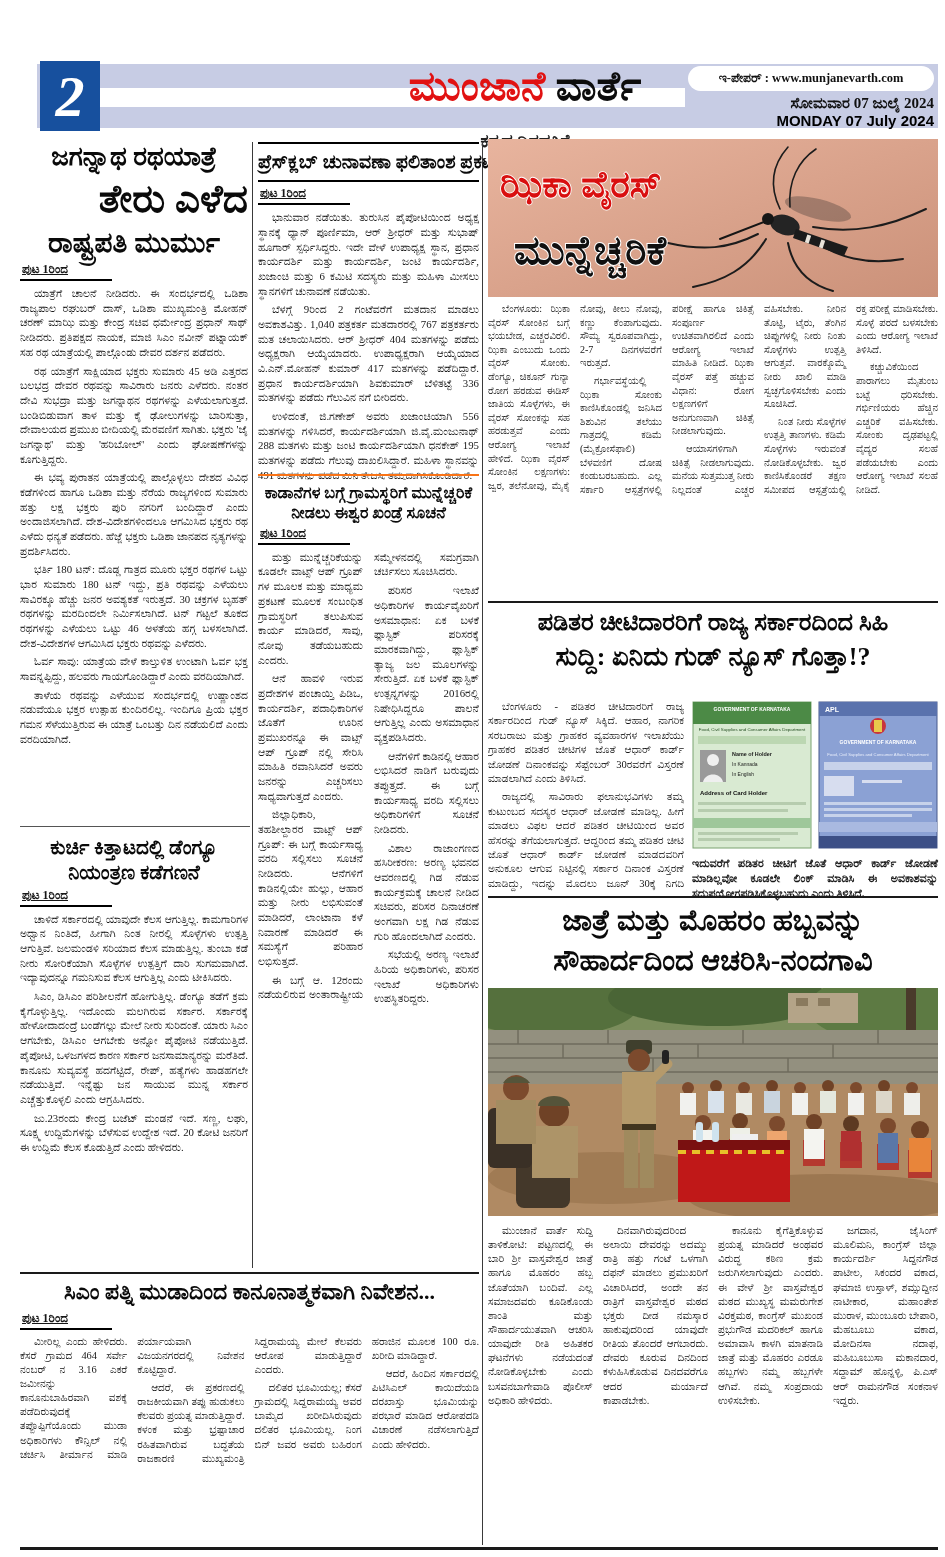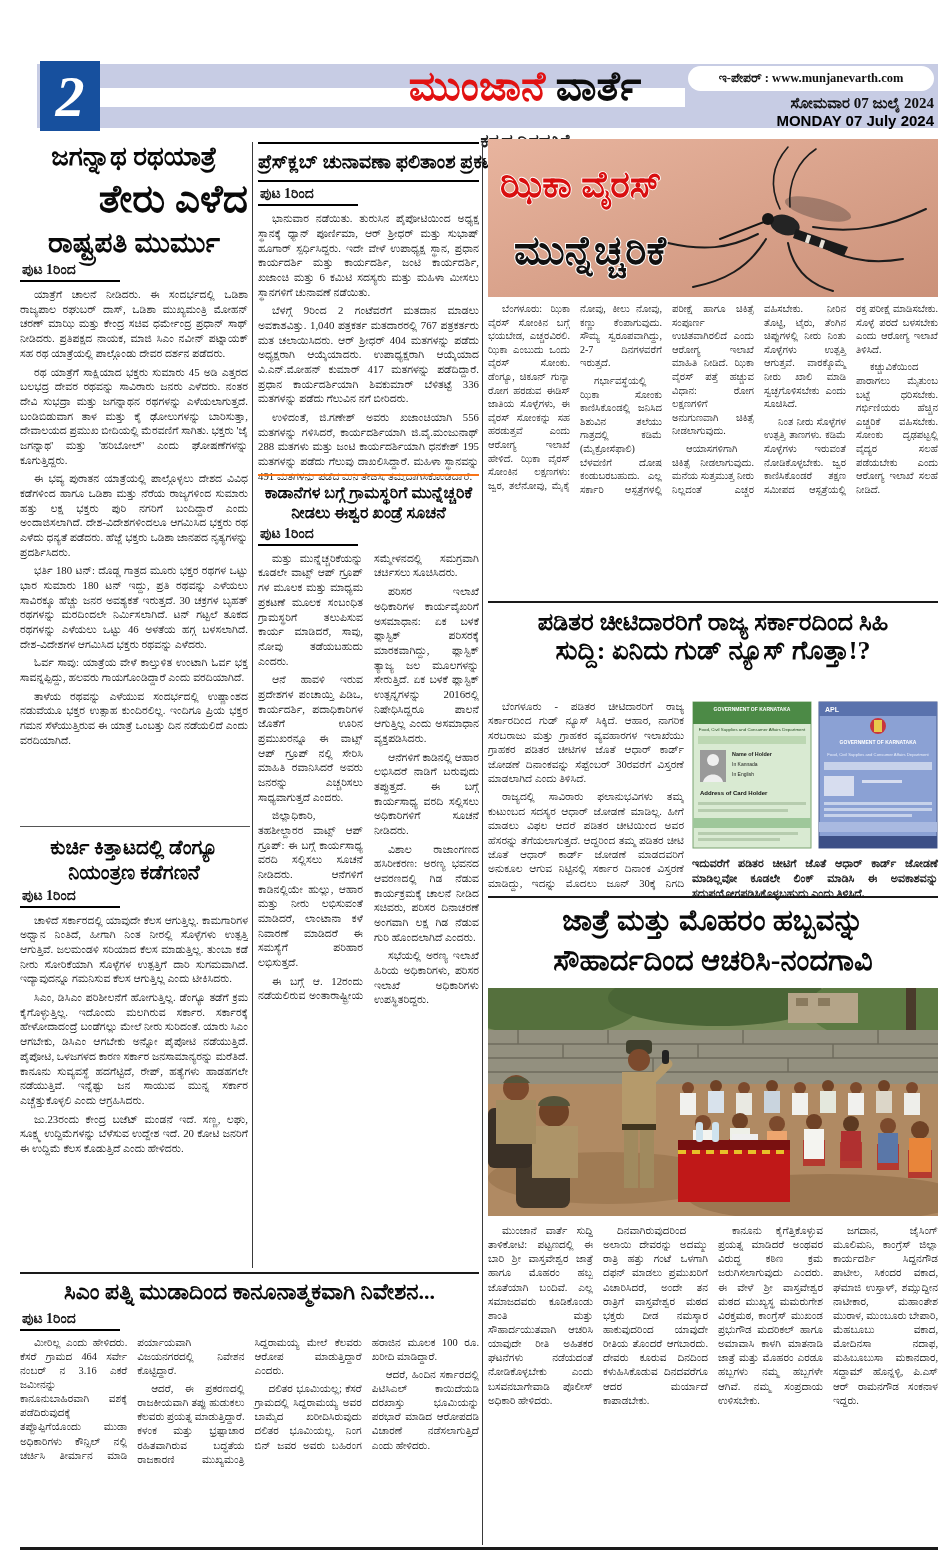--- a/index.html
+++ b/index.html
@@ -23,21 +23,21 @@
            font-size:15px;font-weight:bold;color:#101010;}
   .date-en{position:absolute;left:688px;top:112px;width:246px;text-align:right;
            font-size:15px;font-weight:bold;color:#000;font-family:"Liberation Sans",sans-serif;}
   
   .vrule{position:absolute;width:1px;background:#3a3a3a;}
   .hrule{position:absolute;height:2px;background:#1a1a1a;}
   .hrule-thin{position:absolute;height:1px;background:#555;}
   
   .headline{font-weight:bold;color:#0a0a0a;text-align:center;line-height:1.12;white-space:nowrap;}
   .tagrow{display:flex;align-items:flex-end;margin:4px 0 5px 0;}
-  .tag{font-weight:bold;font-size:14px;border-bottom:2px solid #000;padding:0 44px 2px 2px;white-space:nowrap;}
+  .tag{font-weight:bold;font-size:12px;border-bottom:2px solid #000;padding:0 44px 2px 2px;white-space:nowrap;text-decoration:underline;}
   .body{font-size:10.8px;line-height:1.36;text-align:justify;overflow:hidden;}
   .body p{margin:0 0 4px 0;text-indent:14px;}
   .cols2{column-count:2;column-gap:11px;}
   .cols4{column-count:4;column-gap:10px;}
   .cols5{column-count:5;column-gap:10px;}
   .abs{position:absolute;}
   .caption{font-size:11px;line-height:1.35;text-align:justify;font-weight:bold;color:#191919;}
   .boxhead{border-top:2px solid #000;border-bottom:2px solid #000;padding:7px 0 8px 0;}
 </style>
 </head>
@@ -167,21 +167,21 @@
     <p>ಬೆಂಗಳೂರು: ಝಿಕಾ ವೈರಸ್ ಸೋಂಕಿನ ಬಗ್ಗೆ ಭಯಬೇಡ, ಎಚ್ಚರವಿರಲಿ. ಝಿಕಾ ಎಂಬುದು ಒಂದು ವೈರಸ್ ಸೋಂಕು. ಡೆಂಗ್ಯೂ, ಚಿಕೂನ್ ಗುನ್ಯಾ ರೋಗ ಹರಡುವ ಈಡಿಸ್ ಜಾತಿಯ ಸೊಳ್ಳೆಗಳು, ಈ ವೈರಸ್ ಸೋಂಕನ್ನು ಸಹ ಹರಡುತ್ತವೆ ಎಂದು ಆರೋಗ್ಯ ಇಲಾಖೆ ಹೇಳಿದೆ. ಝಿಕಾ ವೈರಸ್ ಸೋಂಕಿನ ಲಕ್ಷಣಗಳು: ಜ್ವರ, ತಲೆನೋವು, ಮೈಕೈ ನೋವು, ಕೀಲು ನೋವು, ಕಣ್ಣು ಕೆಂಪಾಗುವುದು. ಸೌಮ್ಯ ಸ್ವರೂಪವಾಗಿದ್ದು, 2-7 ದಿನಗಳವರೆಗೆ ಇರುತ್ತದೆ.</p>
     <p>ಗರ್ಭಾವಸ್ಥೆಯಲ್ಲಿ ಝಿಕಾ ಸೋಂಕು ಕಾಣಿಸಿಕೊಂಡಲ್ಲಿ ಜನಿಸಿದ ಶಿಶುವಿನ ತಲೆಯು ಗಾತ್ರದಲ್ಲಿ ಕಡಿಮೆ (ಮೈಕ್ರೋಸೆಫಾಲಿ) ಬೆಳವಣಿಗೆ ದೋಷ ಕಂಡುಬರಬಹುದು. ಎಲ್ಲ ಸರ್ಕಾರಿ ಆಸ್ಪತ್ರೆಗಳಲ್ಲಿ ಪರೀಕ್ಷೆ ಹಾಗೂ ಚಿಕಿತ್ಸೆ ಸಂಪೂರ್ಣ ಉಚಿತವಾಗಿರಲಿದೆ ಎಂದು ಆರೋಗ್ಯ ಇಲಾಖೆ ಮಾಹಿತಿ ನೀಡಿದೆ. ಝಿಕಾ ವೈರಸ್ ಪತ್ತೆ ಹಚ್ಚುವ ವಿಧಾನ: ರೋಗ ಲಕ್ಷಣಗಳಿಗೆ ಅನುಗುಣವಾಗಿ ಚಿಕಿತ್ಸೆ ನೀಡಲಾಗುವುದು.</p>
     <p>ಆಯಾಸಗಳಿಗಾಗಿ ಚಿಕಿತ್ಸೆ ನೀಡಲಾಗುವುದು. ಮನೆಯ ಸುತ್ತಮುತ್ತ ನೀರು ನಿಲ್ಲದಂತೆ ಎಚ್ಚರ ವಹಿಸಬೇಕು. ನೀರಿನ ತೊಟ್ಟಿ, ಟೈರು, ತೆಂಗಿನ ಚಿಪ್ಪುಗಳಲ್ಲಿ ನೀರು ನಿಂತು ಸೊಳ್ಳೆಗಳು ಉತ್ಪತ್ತಿ ಆಗುತ್ತವೆ. ವಾರಕ್ಕೊಮ್ಮೆ ನೀರು ಖಾಲಿ ಮಾಡಿ ಸ್ವಚ್ಛಗೊಳಿಸಬೇಕು ಎಂದು ಸೂಚಿಸಿದೆ.</p>
     <p>ನಿಂತ ನೀರು ಸೊಳ್ಳೆಗಳ ಉತ್ಪತ್ತಿ ತಾಣಗಳು. ಕಡಿಮೆ ಸೊಳ್ಳೆಗಳು ಇರುವಂತೆ ನೋಡಿಕೊಳ್ಳಬೇಕು. ಜ್ವರ ಕಾಣಿಸಿಕೊಂಡರೆ ತಕ್ಷಣ ಸಮೀಪದ ಆಸ್ಪತ್ರೆಯಲ್ಲಿ ರಕ್ತ ಪರೀಕ್ಷೆ ಮಾಡಿಸಬೇಕು. ಸೊಳ್ಳೆ ಪರದೆ ಬಳಸಬೇಕು ಎಂದು ಆರೋಗ್ಯ ಇಲಾಖೆ ತಿಳಿಸಿದೆ.</p>
     <p>ಕಚ್ಚುವಿಕೆಯಿಂದ ಪಾರಾಗಲು ಮೈತುಂಬ ಬಟ್ಟೆ ಧರಿಸಬೇಕು. ಗರ್ಭಿಣಿಯರು ಹೆಚ್ಚಿನ ಎಚ್ಚರಿಕೆ ವಹಿಸಬೇಕು. ಸೋಂಕು ದೃಢಪಟ್ಟಲ್ಲಿ ವೈದ್ಯರ ಸಲಹೆ ಪಡೆಯಬೇಕು ಎಂದು ಆರೋಗ್ಯ ಇಲಾಖೆ ಸಲಹೆ ನೀಡಿದೆ.</p>
   </div>
 
   <div class="hrule" style="left:488px;top:601px;width:450px;"></div>
   <div class="abs" style="left:488px;top:609px;width:450px;">
     <div class="headline" style="font-size:24px;">ಪಡಿತರ ಚೀಟಿದಾರರಿಗೆ ರಾಜ್ಯ ಸರ್ಕಾರದಿಂದ ಸಿಹಿ</div>
-    <div class="headline" style="font-size:26px;">ಸುದ್ದಿ: ಏನಿದು ಗುಡ್ ನ್ಯೂಸ್ ಗೊತ್ತಾ!?</div>
+    <div class="headline" style="font-size:26px;margin-top:6px;">ಸುದ್ದಿ: ಏನಿದು ಗುಡ್ ನ್ಯೂಸ್ ಗೊತ್ತಾ!?</div>
   </div>
   <div class="abs body" style="left:488px;top:700px;width:196px;height:192px;font-size:10.6px;">
     <p>ಬೆಂಗಳೂರು - ಪಡಿತರ ಚೀಟಿದಾರರಿಗೆ ರಾಜ್ಯ ಸರ್ಕಾರದಿಂದ ಗುಡ್ ನ್ಯೂಸ್ ಸಿಕ್ಕಿದೆ. ಆಹಾರ, ನಾಗರಿಕ ಸರಬರಾಜು ಮತ್ತು ಗ್ರಾಹಕರ ವ್ಯವಹಾರಗಳ ಇಲಾಖೆಯು ಗ್ರಾಹಕರ ಪಡಿತರ ಚೀಟಿಗಳ ಜೊತೆ ಆಧಾರ್ ಕಾರ್ಡ್ ಜೋಡಣೆ ದಿನಾಂಕವನ್ನು ಸೆಪ್ಟೆಂಬರ್ 30ರವರೆಗೆ ವಿಸ್ತರಣೆ ಮಾಡಲಾಗಿದೆ ಎಂದು ತಿಳಿಸಿದೆ.</p>
     <p>ರಾಜ್ಯದಲ್ಲಿ ಸಾವಿರಾರು ಫಲಾನುಭವಿಗಳು ತಮ್ಮ ಕುಟುಂಬದ ಸದಸ್ಯರ ಆಧಾರ್ ಜೋಡಣೆ ಮಾಡಿಲ್ಲ. ಹೀಗೆ ಮಾಡಲು ವಿಫಲ ಆದರೆ ಪಡಿತರ ಚೀಟಿಯಿಂದ ಅವರ ಹೆಸರನ್ನು ತೆಗೆಯಲಾಗುತ್ತದೆ. ಆದ್ದರಿಂದ ತಮ್ಮ ಪಡಿತರ ಚೀಟಿ ಜೊತೆ ಆಧಾರ್ ಕಾರ್ಡ್ ಜೋಡಣೆ ಮಾಡದವರಿಗೆ ಅನುಕೂಲ ಆಗುವ ನಿಟ್ಟಿನಲ್ಲಿ ಸರ್ಕಾರ ದಿನಾಂಕ ವಿಸ್ತರಣೆ ಮಾಡಿದ್ದು, ಇದನ್ನು ಮೊದಲು ಜೂನ್ 30ಕ್ಕೆ ನಿಗದಿ ಮಾಡಲಾಗಿತ್ತು.</p>
 
   </div>
   <div class="abs" style="left:692px;top:700px;width:246px;height:150px;">
     <svg width="246" height="150" viewBox="0 0 246 150" font-family="Liberation Sans, sans-serif">
 
       <g>

